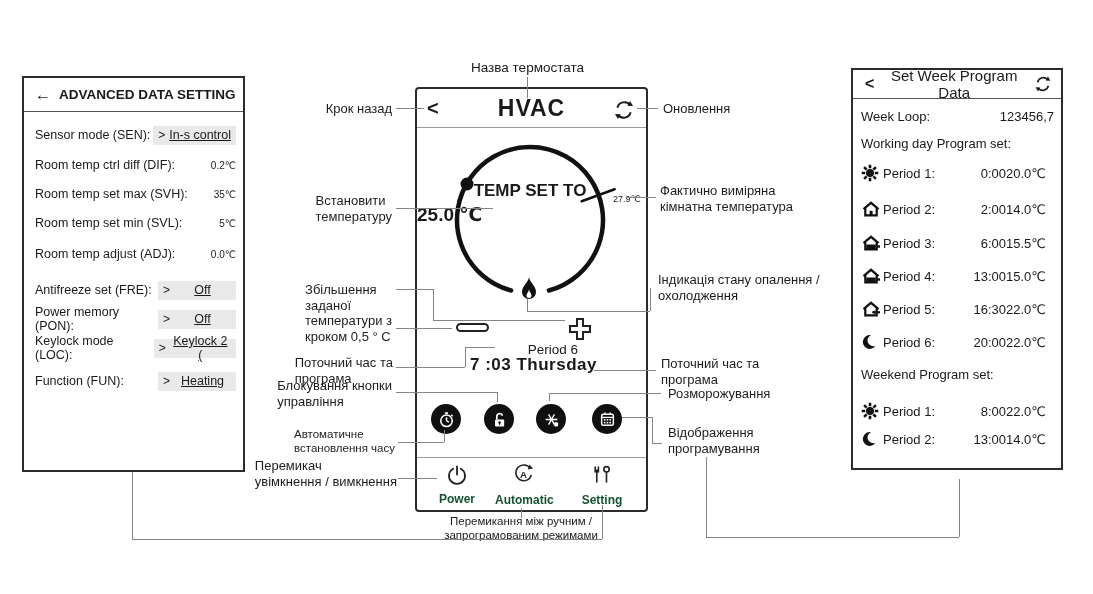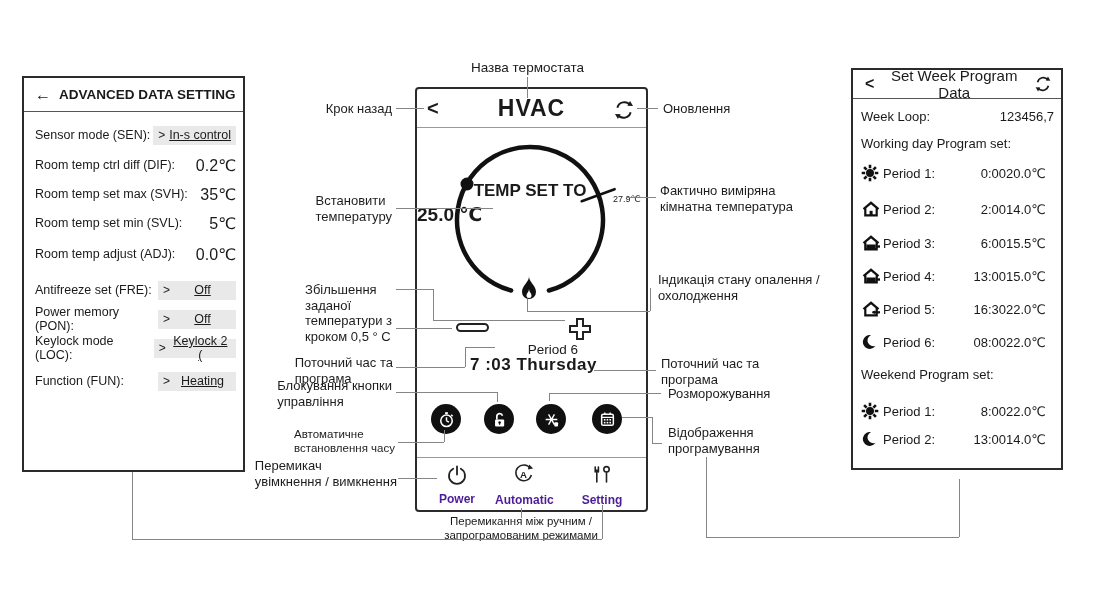--- a/index.html
+++ b/index.html
@@ -9,39 +9,39 @@
   .h{height:1px;} .v{width:1px;}
   .callout{position:absolute;font-size:13px;line-height:1.2;color:#1d1d1d;white-space:pre-line;}
   .cl{text-align:left;padding-left:40px;} .cr{text-align:left;}
   .callout.small{font-size:11.5px;}
   
   #adv-panel{position:absolute;left:22px;top:76px;width:223px;height:396px;border:2px solid #2b2b2b;background:#fff;box-sizing:border-box;}
   #adv-title{position:absolute;left:0;top:0;width:100%;height:34px;border-bottom:1px solid #555;box-sizing:border-box;
              display:flex;align-items:center;gap:8px;padding-left:11px;font-weight:bold;font-size:13.5px;}
   #adv-title .arrow{font-size:16px;font-weight:bold;}
   .lrow{position:absolute;left:11px;right:7px;height:20px;display:flex;align-items:center;justify-content:space-between;font-size:12.5px;}
-  .lrow .val{font-size:16px;}
+  .lrow .val{font-size:10px;}
   .chip{display:inline-flex;align-items:center;background:#e9e9e9;height:19px;padding:0 5px;min-width:78px;box-sizing:border-box;}
   .chip .chev{margin-right:4px;font-size:12px;}
   .chip .cv{flex:1;text-align:center;text-decoration:underline;}
   
   #phone{position:absolute;left:415px;top:87px;width:233px;height:425px;border:2px solid #2b2b2b;border-radius:4px;background:#fff;box-sizing:border-box;}
   .ph-abs{position:absolute;}
   #ph-back{left:10px;top:8px;font-size:20px;font-weight:bold;}
   #ph-title{left:0;top:6px;width:100%;text-align:center;font-size:23px;font-weight:bold;letter-spacing:1px;}
   #ph-sep1{left:0;top:38px;width:100%;height:1px;background:#9a9a9a;}
   #ph-sep2{left:0;top:368px;width:100%;height:1px;background:#9a9a9a;}
   #temp-set-label{left:0;top:92px;width:226px;text-align:center;font-size:17px;font-weight:bold;}
   #temp-set-value{left:0;top:114px;width:226px;text-align:left;font-size:19px;font-weight:bold;}
   #measured{left:196px;top:105px;font-size:9px;}
   #period-label{left:0;top:253px;width:214px;text-align:center;font-size:13.5px;margin-left:29px;}
   #time-label{left:0;top:266px;width:233px;text-align:center;font-size:17px;font-weight:bold;letter-spacing:0.5px;}
   .picon{position:absolute;width:30px;height:30px;border-radius:50%;background:#101010;display:flex;align-items:center;justify-content:center;}
   .navitem{position:absolute;width:56px;text-align:center;}
-  .navitem .nlabel{display:block;margin-top:2px;font-size:12px;font-weight:bold;color:#4c1d95;}
+  .navitem .nlabel{display:block;margin-top:2px;font-size:12px;font-weight:bold;color:#14532d;}
   #minus-btn{position:absolute;left:39px;top:234px;width:33px;height:9px;border:2.5px solid #222;border-radius:6px;box-sizing:border-box;background:#fff;}
   
   #week-panel{position:absolute;left:851px;top:68px;width:212px;height:402px;border:2px solid #2b2b2b;background:#fff;box-sizing:border-box;}
   #wk-head{position:absolute;left:0;top:0;width:100%;height:29px;border-bottom:1px solid #555;box-sizing:border-box;display:flex;align-items:center;}
   #wk-back{margin-left:12px;font-size:16px;font-weight:bold;}
   #wk-title{flex:1;text-align:center;font-size:15px;}
   #wk-refresh{margin-right:9px;}
   .wrow{position:absolute;left:8px;right:7px;height:20px;display:flex;align-items:center;font-size:13px;}
   .wrow .wicon{width:22px;display:flex;align-items:center;}
   .wrow .wtime{width:42px;text-align:right;}
@@ -288,21 +288,21 @@
       <span class="wtime">16:30</span>
       <span class="wtemp">22.0℃</span>
     </div>
     <div class="wrow" style="top:262px">
       <span class="wicon">
           <svg width="16" height="16" viewBox="0 0 16 16">
             <path d="M10,1.2 A6.9,6.9 0 1 0 14.6,11.7 A5.6,5.6 0 0 1 10,1.2 Z" fill="#111"></path>
           </svg>
         </span>
       <span class="wlabel">Period 6:</span>
-      <span class="wtime">08:00</span>
+      <span class="wtime">20:00</span>
       <span class="wtemp">22.0℃</span>
     </div>
 
     <div class="whead" style="top:295px">Weekend Program set:</div>
 
     <div class="wrow" style="top:331px">
       <span class="wicon">
           <svg width="18" height="18" viewBox="0 0 18 18">
             <g stroke="#111" stroke-width="2.6">
               <path d="M13.8,9 H17.3 M12.4,12.4 L14.9,14.9 M9,13.8 V17.3 M5.6,12.4 L3.1,14.9 M4.2,9 H0.7 M5.6,5.6 L3.1,3.1 M9,4.2 V0.7 M12.4,5.6 L14.9,3.1"></path>

